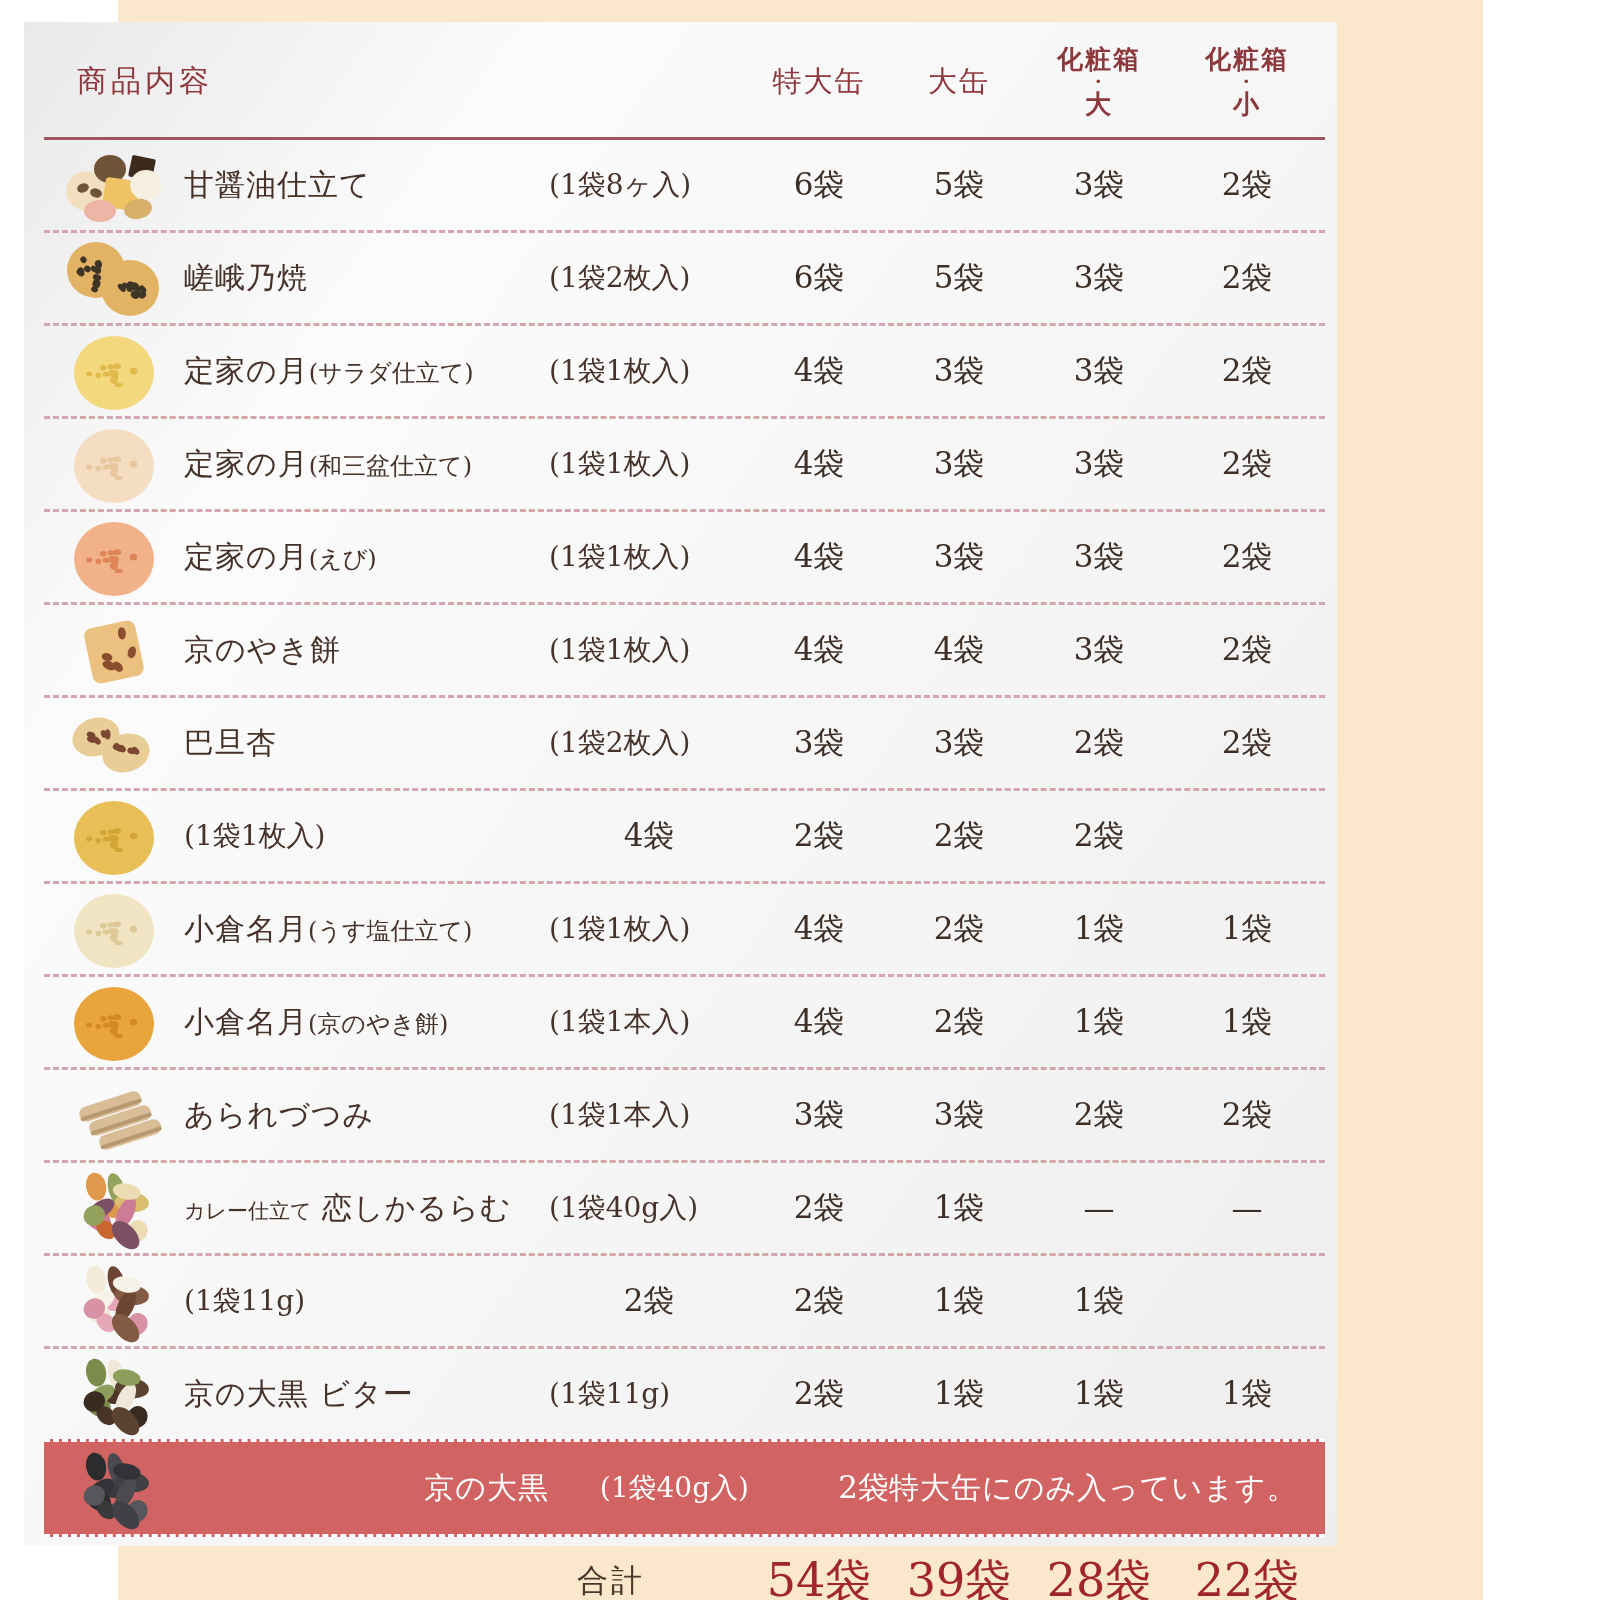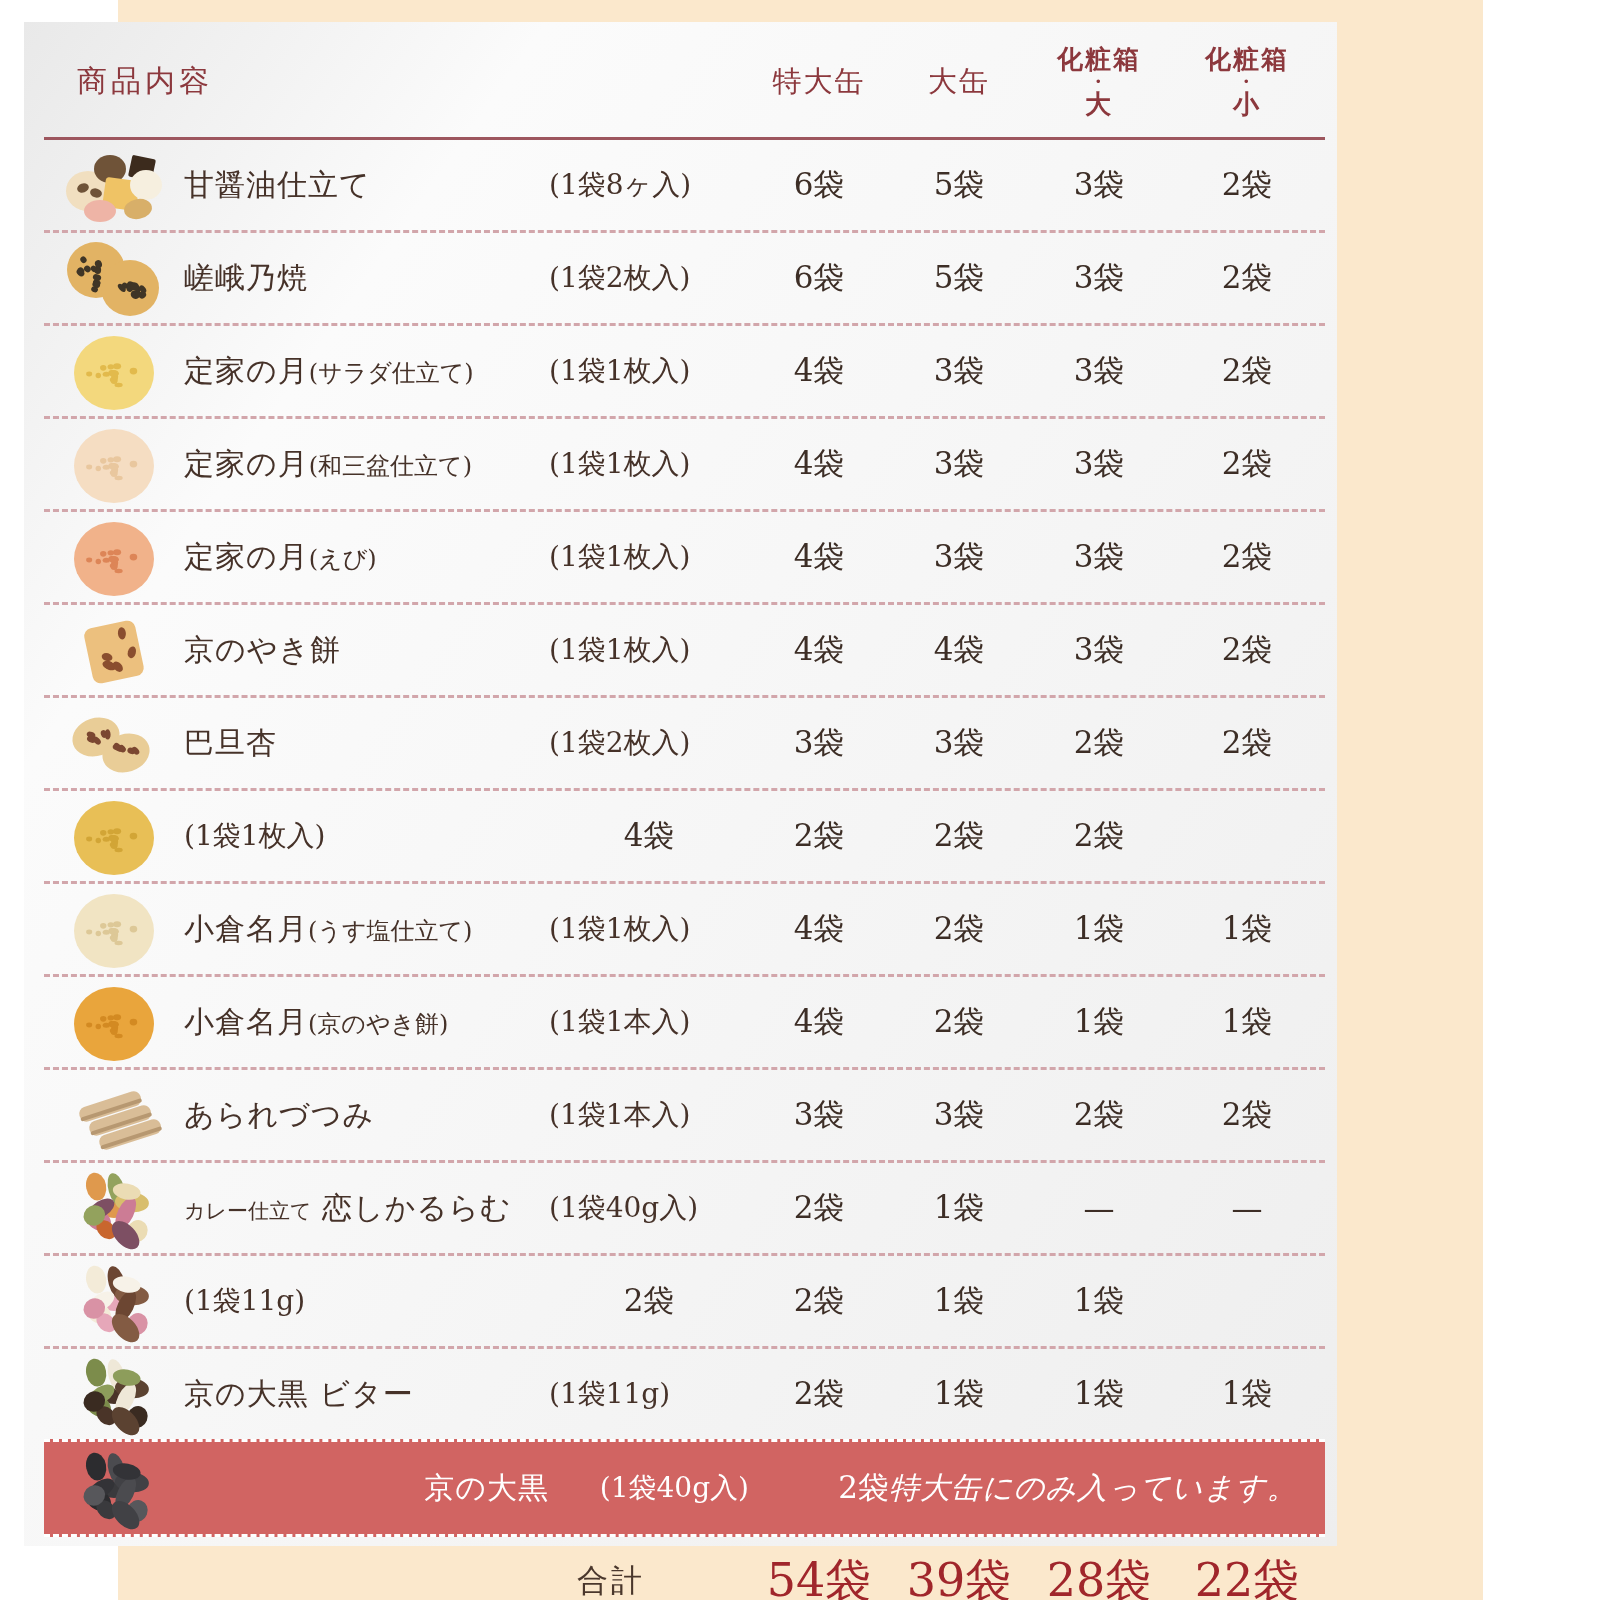--- a/index.html
+++ b/index.html
@@ -43,21 +43,21 @@
   .unit-cell{color:#463229;font-size:28px;white-space:nowrap;}
   .qty-cell{color:#3d2e26;font-size:31px;text-align:center;white-space:nowrap;}
   
   .hl-row{
     height:92px;background:#d16462;
     border-top:3px dashed #ffffff;border-bottom:3px dashed #ffffff;
   }
   .hl-row .name-cell,.hl-row .unit-cell,.hl-row .qty-cell{color:#ffffff;text-align:right;}
   .hl-note{
     grid-column:5/8;color:#ffffff;font-size:30px;letter-spacing:1px;
-    text-align:left;white-space:nowrap;font-style:italic;
+    text-align:left;white-space:nowrap;
   }
   
   .total-row{height:88px;}
   .total-label{grid-column:3;color:#4a372c;font-size:31px;padding-left:28px;letter-spacing:3px;}
   .total-val{color:#a0262b;font-size:46px;text-align:center;white-space:nowrap;}
 </style>
 </head>
 <body>
 
 <div class="frame"></div>

